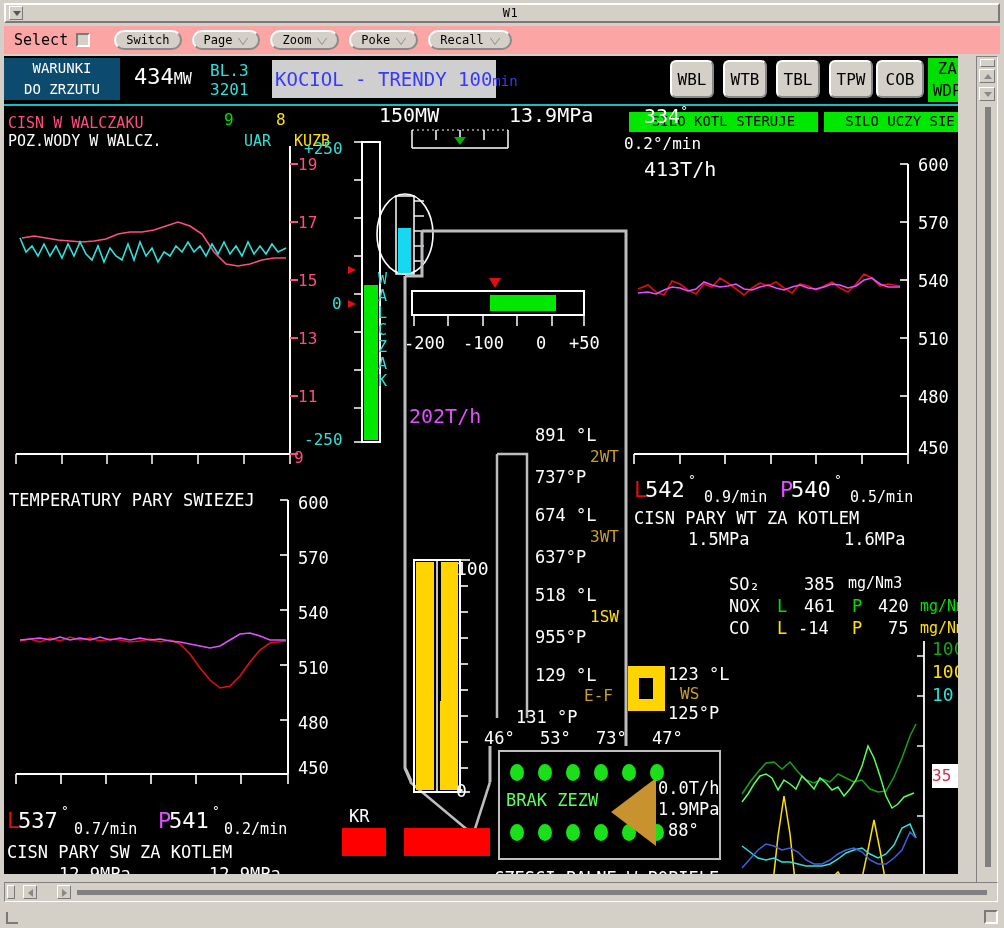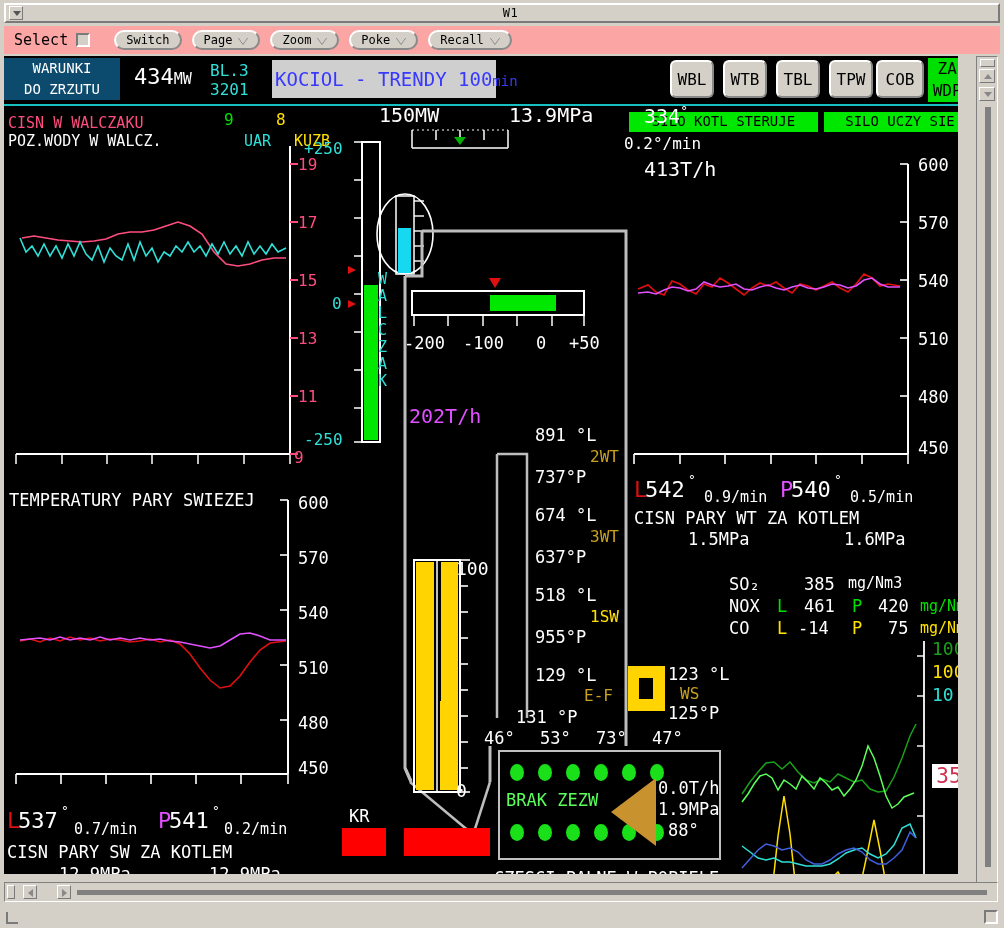--- a/index.html
+++ b/index.html
@@ -563,18 +563,18 @@
 
       <polyline fill="none" stroke="#ffe000" stroke-width="1.5" points="738,836 744,832 750,836 756,820 762,832 768,836 774,780 780,740 786,778 792,834 798,836 804,836 810,836 816,836 822,836 828,822 834,816 840,826 846,832 852,832 858,822 864,794 870,764 876,794 882,828 888,833 894,833 910,833"></polyline>
 
       <polyline fill="none" stroke="#2fe0d8" stroke-width="1.5" points="738,790 746,796 754,802 762,804 770,802 778,806 786,806 794,808 802,810 810,810 818,810 826,808 834,803 842,797 850,794 858,792 866,798 874,802 882,798 890,789 898,772 906,768 912,782"></polyline>
 
       <polyline fill="none" stroke="#4060e0" stroke-width="1.5" points="738,812 746,803 754,794 762,788 770,790 778,794 786,792 794,796 802,804 810,808 818,808 826,804 834,798 842,794 850,792 858,796 866,804 874,808 882,808 890,802 898,794 906,776 912,782"></polyline>
     </svg>
     <div class="t dg" style="left:928px;top:582px;font-size:18px;">1000</div>
     <div class="t yl" style="left:928px;top:605px;font-size:18px;">1000</div>
     <div class="t cy" style="left:928px;top:628px;font-size:18px;">10</div>
-    <div class="whbox" style="left:928px;top:708px;width:34px;height:24px;color:#d03050;font-size:21px;line-height:24px;text-align:center;">
+    <div class="whbox" style="left:928px;top:708px;width:34px;height:24px;color:#d03050;font-size:16px;line-height:24px;text-align:left;">
       <span>35</span>
     </div>
 
   </div>
 </div>
 
 </body></html>

